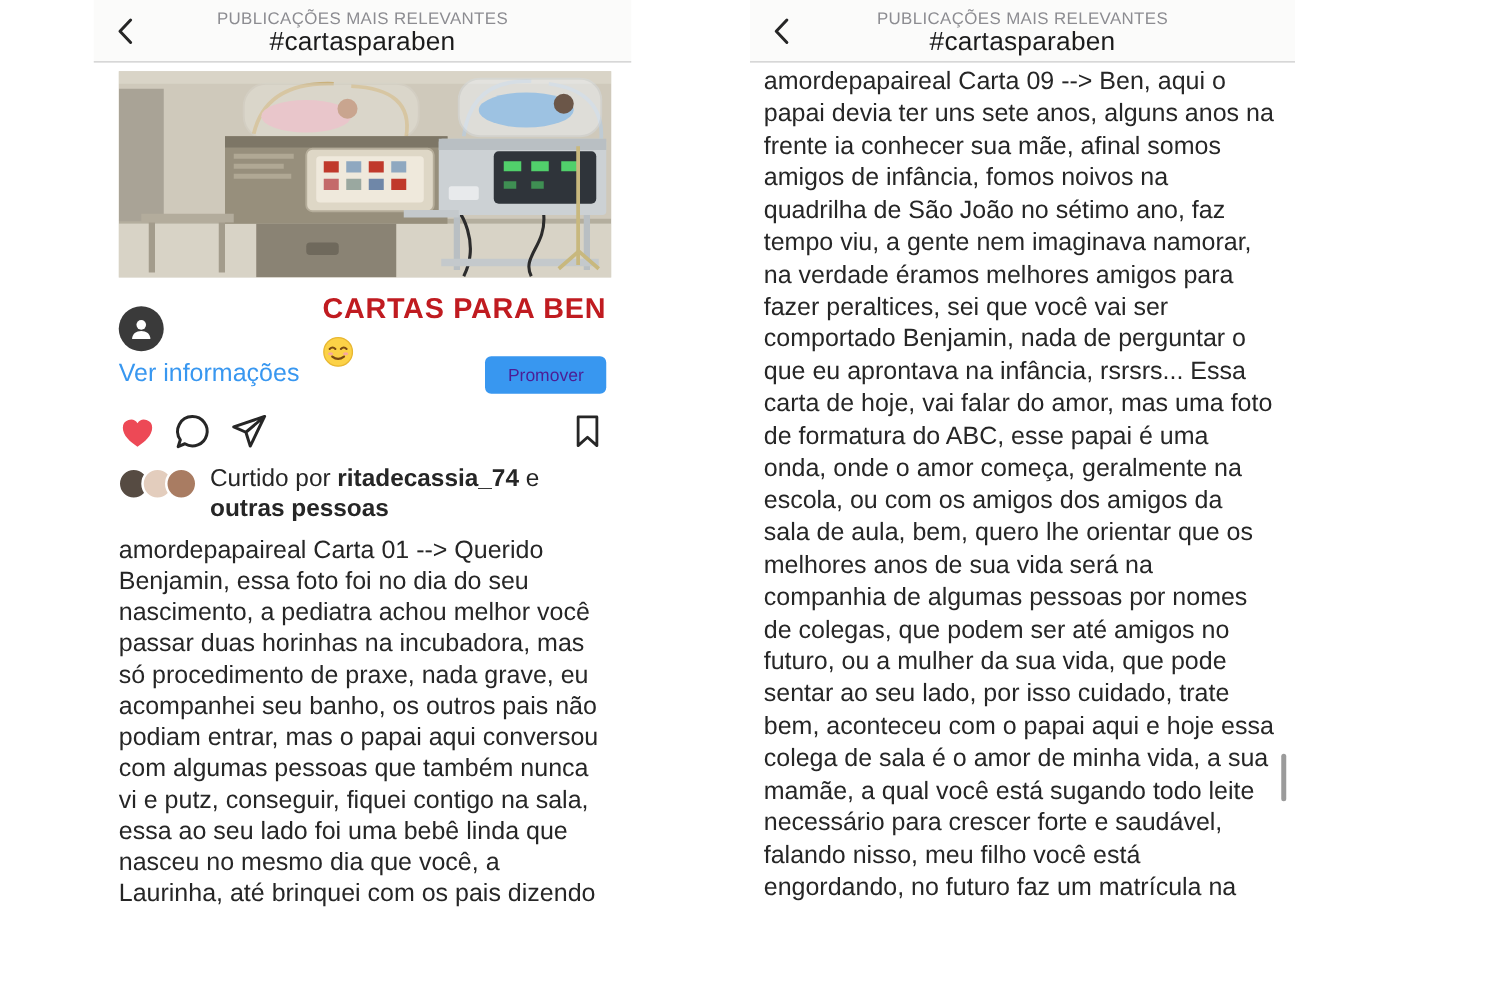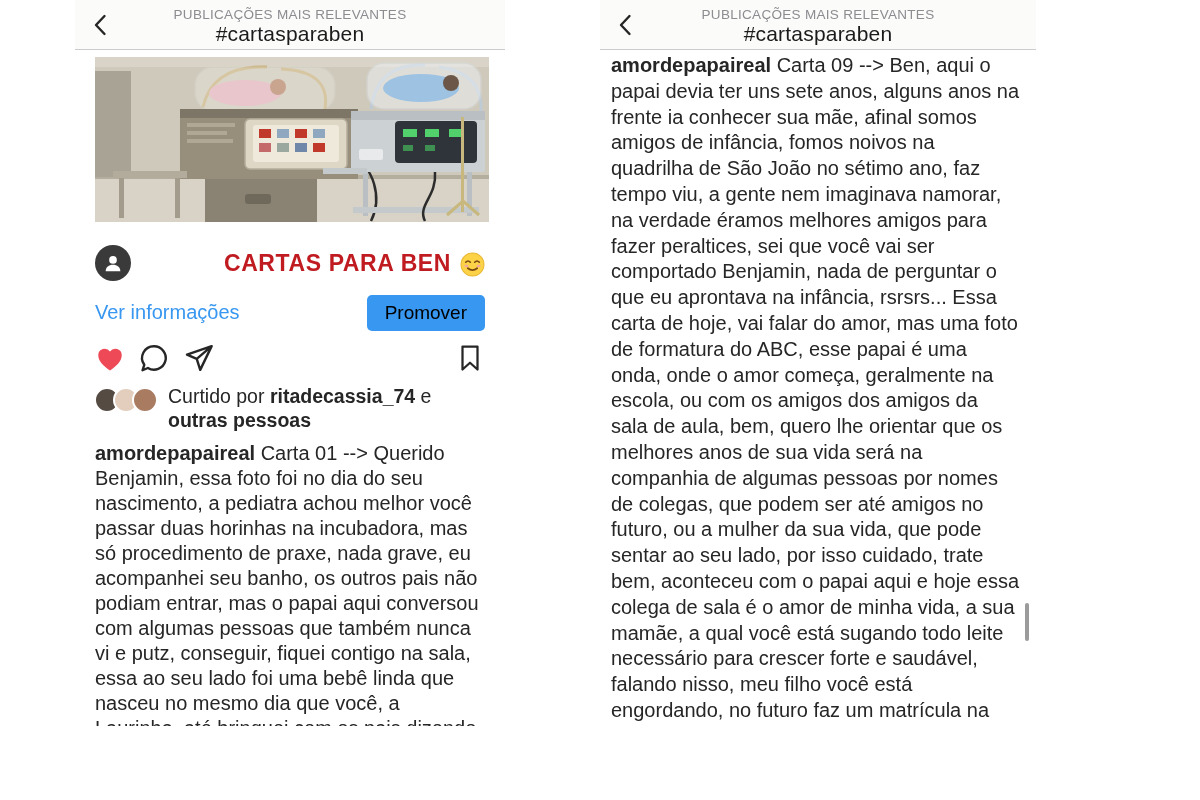--- a/index.html
+++ b/index.html
@@ -26,48 +26,48 @@
   .back-btn{position:absolute;left:13px;top:12px;width:26px;height:26px;background:none;border:none;padding:0;cursor:pointer;}
   .back-btn svg{display:block;}
 
   
   .photo-wrap{margin:7px 16px 0 20px;height:165px;overflow:hidden;background:#cfc9bb;}
   .photo-wrap svg{display:block;}
 
   
   .sticker-row{display:flex;align-items:center;padding:0 20px;margin-top:22px;height:38px;}
   .avatar-circle{width:36px;height:36px;border-radius:50%;background:#3a3a3a;display:flex;align-items:center;justify-content:center;}
-  .sticker{margin-left:auto;display:flex;align-items:flex-end;gap:9px;}
+  .sticker{margin-left:auto;display:flex;align-items:flex-start;gap:9px;flex-direction:column;}
   .sticker-text{font-size:23px;font-weight:800;color:var(--sticker-red);letter-spacing:.6px;white-space:nowrap;}
 
   
-  .promo-row{display:flex;align-items:center;justify-content:space-between;padding:0 20px;margin-top:13px;height:35px;}
+  .promo-row{display:flex;align-items:center;justify-content:space-between;padding:0 20px;height:35px;}
   .insights-link{font-size:20px;color:var(--accent-blue);text-decoration:none;}
-  .promote-btn{background:var(--accent-blue);color:#000000;font-size:19px;font-family:inherit;border:none;border-radius:5px;padding:7px 18px;cursor:pointer;}
+  .promote-btn{background:var(--accent-blue);color:#4c1d95;font-size:14px;font-family:inherit;border:none;border-radius:5px;padding:7px 18px;cursor:pointer;}
 
   
   .actions-row{display:flex;align-items:center;padding:0 18px;margin-top:11px;height:34px;gap:13px;}
   .icon-btn{background:none;border:none;padding:0;width:32px;height:32px;cursor:pointer;}
   .icon-btn svg{display:block;}
   .save-btn{margin-left:auto;}
 
   
   .liked-row{display:flex;align-items:flex-start;padding:0 20px;margin-top:9px;justify-content:flex-end;}
   .facepile{display:flex;margin-right:10px;margin-top:3px;padding-left:6px;}
   .face{width:22px;height:22px;border-radius:50%;border:2px solid #fff;margin-left:-7px;}
   .face-1{background:#564b42;}
   .face-2{background:#e3cdbd;}
   .face-3{background:#a97c62;}
   .liked-text{font-size:19.5px;line-height:24px;color:var(--text-black);cursor:pointer;}
   .liked-text b{font-weight:700;}
 
   
   .caption{padding:0 20px;color:var(--text-black);font-size:20px;line-height:25px;overflow:hidden;}
   .left-caption{margin-top:9px;height:351px;}
-  .caption b{font-weight:700;}
+  .caption b{font-weight:400;}
   .right-caption{margin-top:3px;padding:0 16px 0 11px;font-size:20px;line-height:25.8px;height:746px;}
 
   
   .edge-light{position:absolute;left:0;bottom:9px;width:100%;height:1px;background:#cdcdcd;}
   .edge-dark{position:absolute;left:0;bottom:1px;width:100%;height:4px;background:#414141;}
 
   .scroll-thumb{position:absolute;right:7px;top:603px;width:4px;height:38px;border-radius:2px;background:#9b9b9b;}
 </style>
 </head>
 <body>

